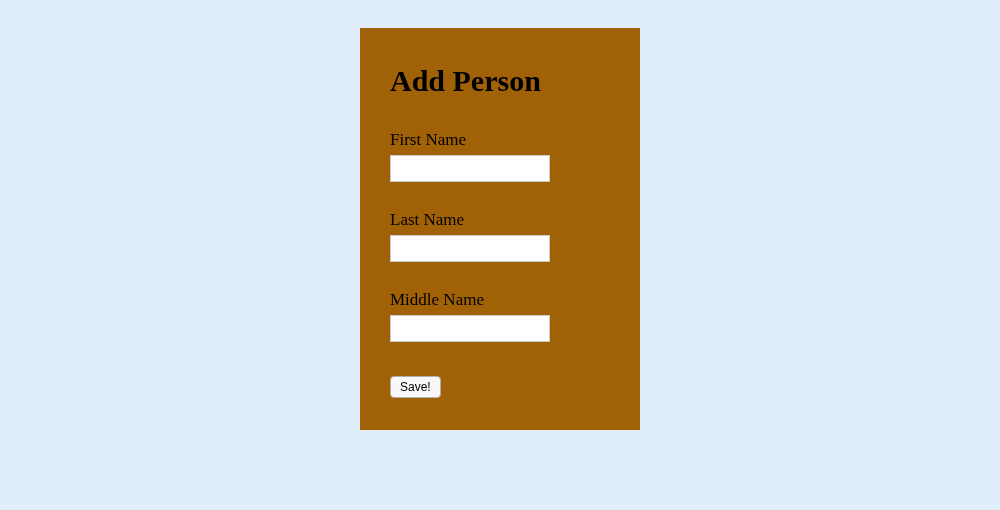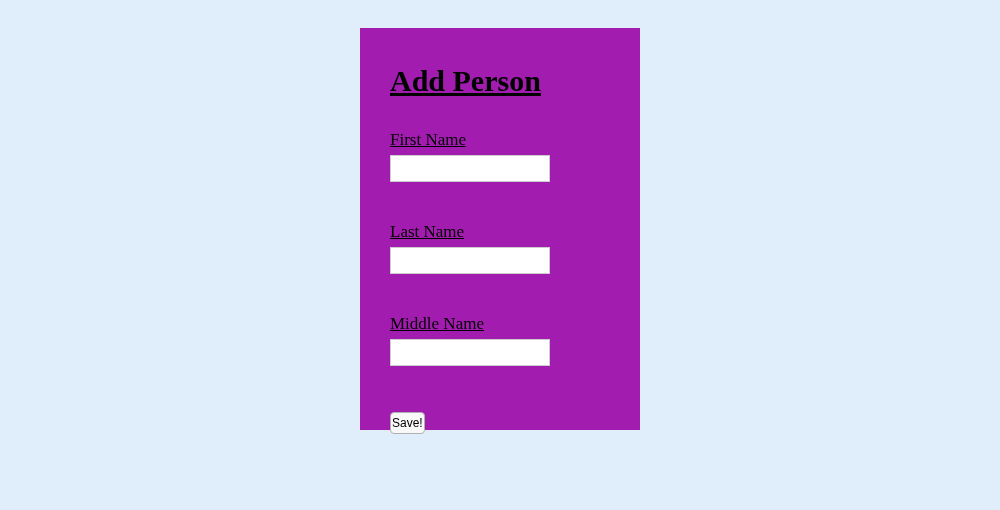--- a/index.html
+++ b/index.html
@@ -11,55 +11,54 @@
       width: 1000px;
       height: 510px;
       background-color: #dfeefa;
       display: flex;
       justify-content: center;
       align-items: flex-start;
       padding-top: 28px;
       font-family: "Times New Roman", Times, serif;
     }
     .card {
-      background-color: #a21caf;
+      background-color: #a16207;
       width: 280px;
       height: 402px;
       padding: 36px 30px 30px 30px;
-      text-decoration: underline;
     }
     .page-title {
       font-size: 30px;
       font-weight: bold;
       color: #000000;
       margin-bottom: 32px;
     }
     .form-group {
-      margin-bottom: 40px;
+      margin-bottom: 28px;
     }
     .field-label {
       display: block;
       font-size: 17px;
       color: #000000;
       margin-bottom: 5px;
     }
     .text-input {
       width: 160px;
       height: 27px;
       border: 1px solid #cccccc;
       background-color: #ffffff;
       font-family: inherit;
       font-size: 14px;
       padding: 2px 4px;
     }
     .save-button {
       margin-top: 6px;
       font-family: Arial, Helvetica, sans-serif;
       font-size: 12px;
-      padding: 3px 1px;
+      padding: 3px 9px;
       background-color: #f8f8f8;
       border: 1px solid #b0b0b0;
       border-radius: 4px;
       color: #000000;
       cursor: pointer;
     }
   </style>
 </head>
 <body>
 

